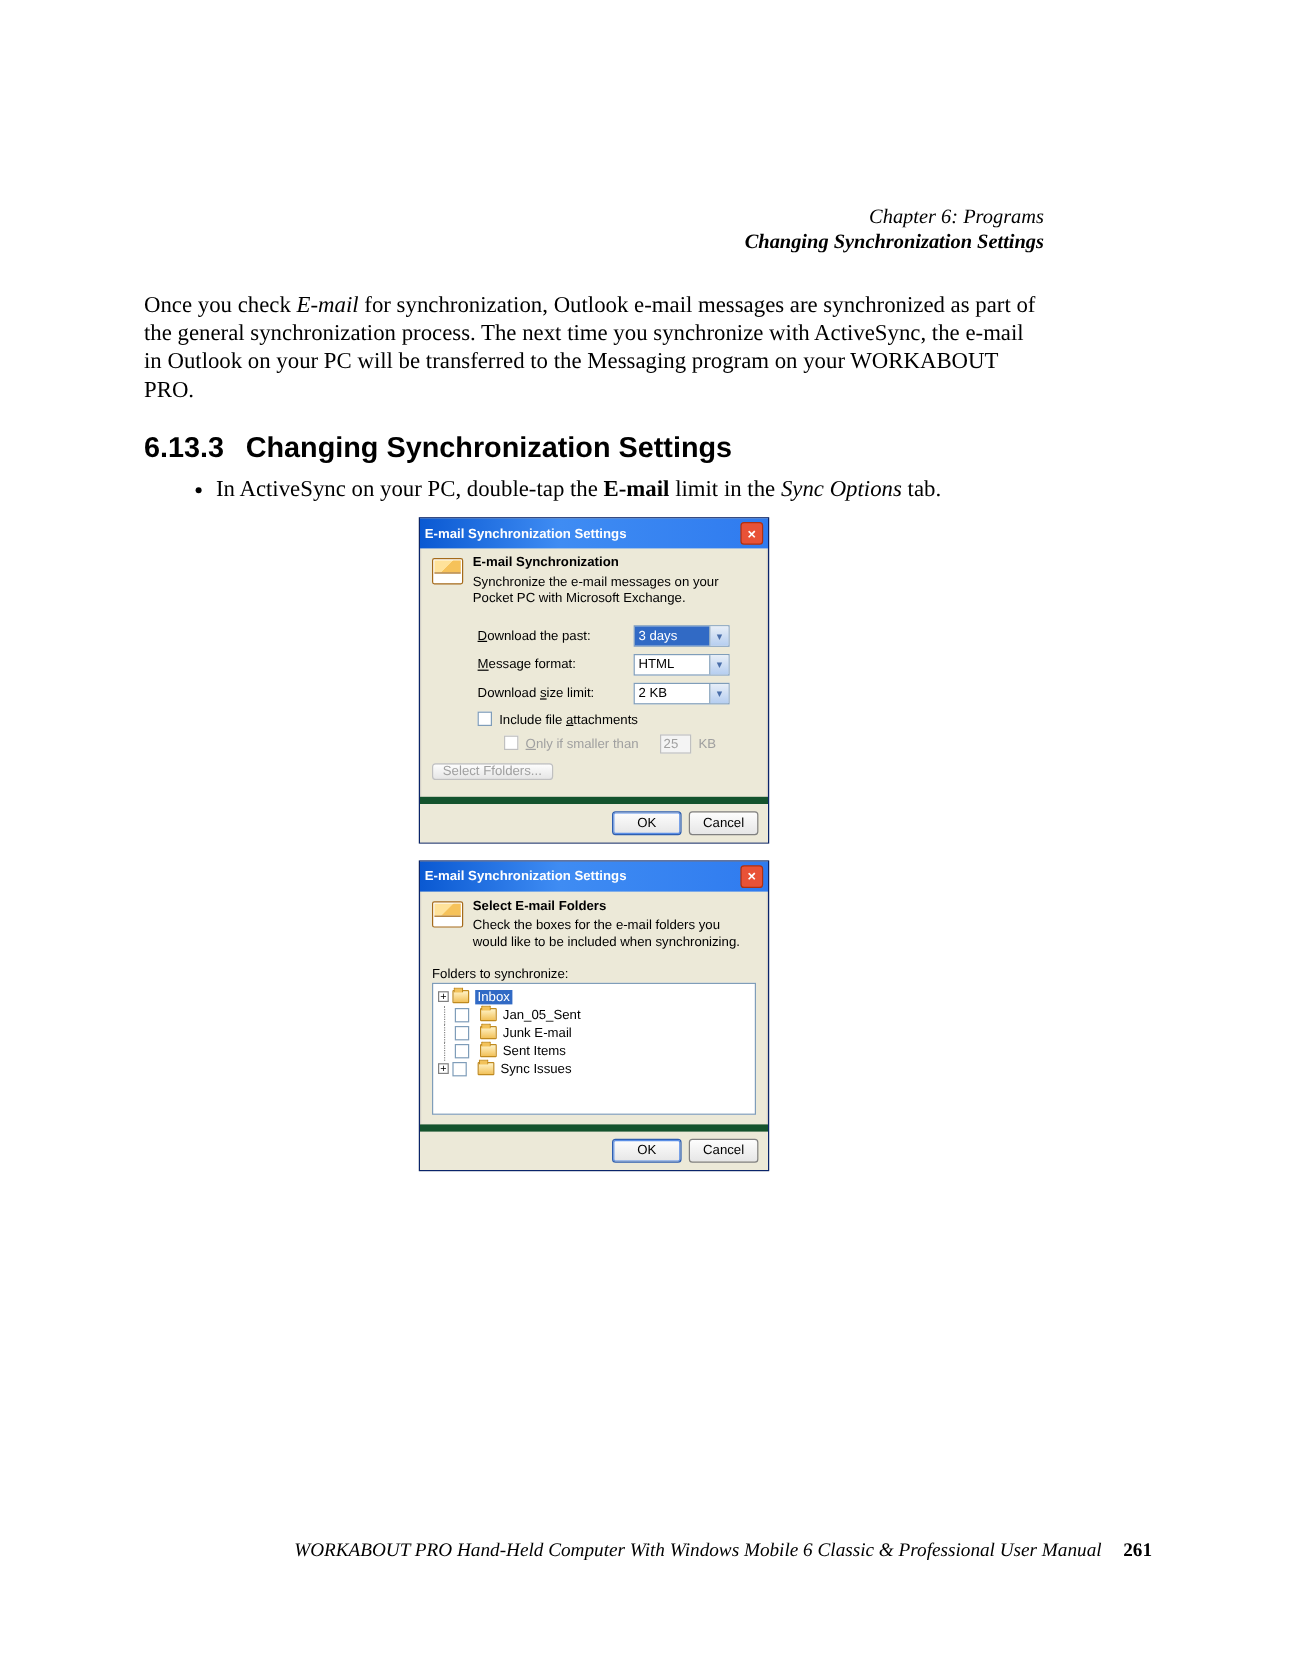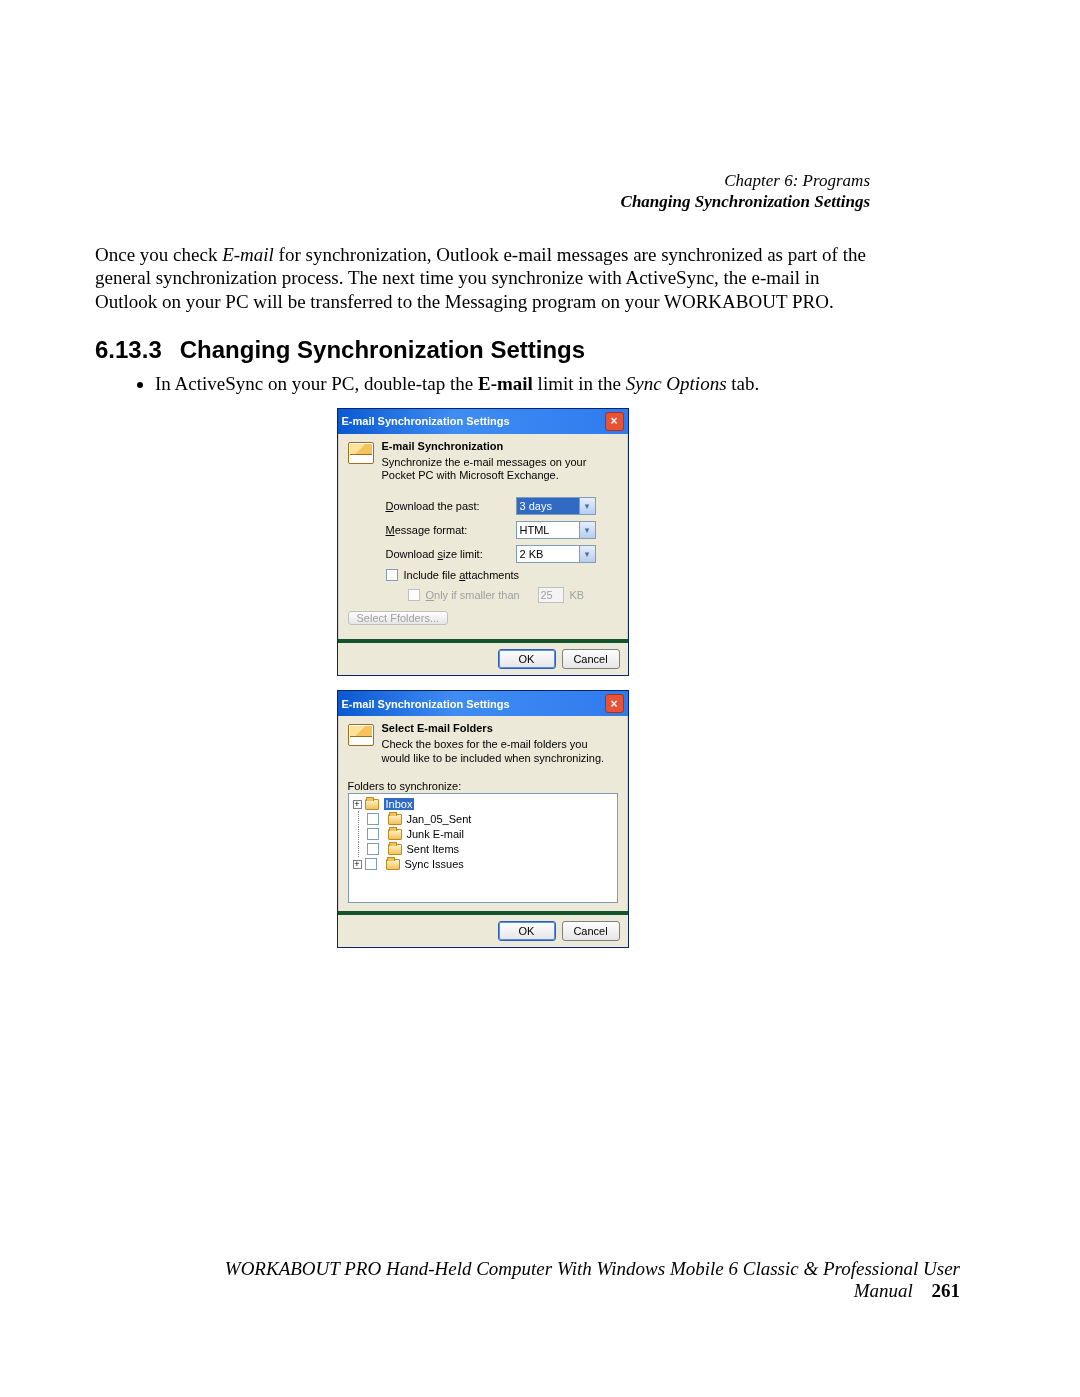--- a/index.html
+++ b/index.html
@@ -6,21 +6,21 @@
     margin: 0;
     padding: 0;
     background: #fff;
     font-family: "Times New Roman", Times, serif;
     color: #000;
     width: 1080px;
     height: 1397px;
     position: relative;
   }
   .page {
-    padding: 170px 210px 0 95px;
+    padding: 170px 210px 0 120px;
     position: relative;
     box-sizing: border-box;
     height: 100%;
   }
   .hdr {
     text-align: right;
     font-style: italic;
     font-size: 17px;
     line-height: 1.25;
     margin-bottom: 30px;
@@ -175,21 +175,21 @@
     border:1px solid #c0c0c0;
     background:#f4f4f4;
     color:#a0a0a0;
     font-size:11px;
     padding:0 2px;
     box-sizing:border-box;
     margin-right:6px;
   }
   .btnrow {
     padding:6px 8px;
-    border-top:4px solid #14532d;
+    border-top:6px solid #14532d;
     display:flex; justify-content:flex-end; gap:6px;
     background:#ece9d8;
     align-items:flex-end;
   }
   .btn3d {
     min-width:58px;
     height:20px;
     border:1px solid #808080;
     border-radius:3px;
     background:linear-gradient(#fdfdfd,#e6e6e6);
@@ -268,21 +268,21 @@
   }
   .treeLabel { margin-left:2px; }
   .foldersLbl { margin:6px 0 1px 0; }
 
   .footer {
     position: absolute;
     left: 210px;
     right: 120px;
     bottom: 95px;
     font-style: italic;
-    font-size: 19px;
+    font-size: 16px;
     text-align: right;
   }
   .footer .pn {
     font-style: normal;
     font-weight: bold;
     margin-left: 14px;
   }
 </style>
 </head>
 <body>

